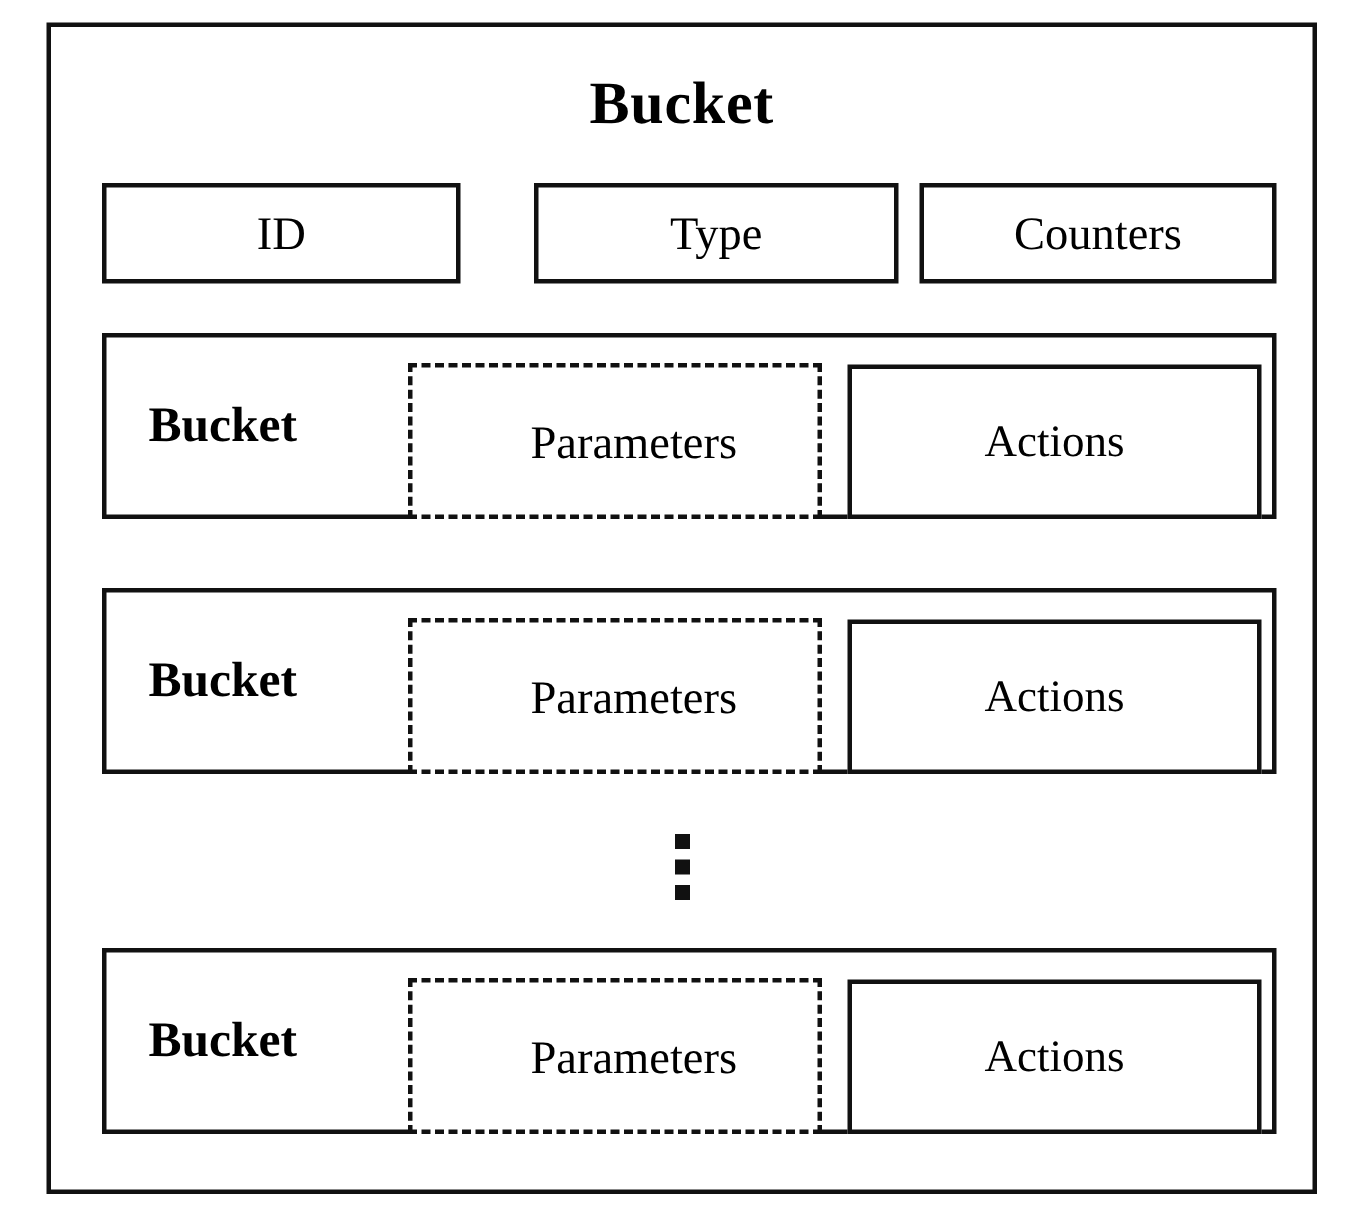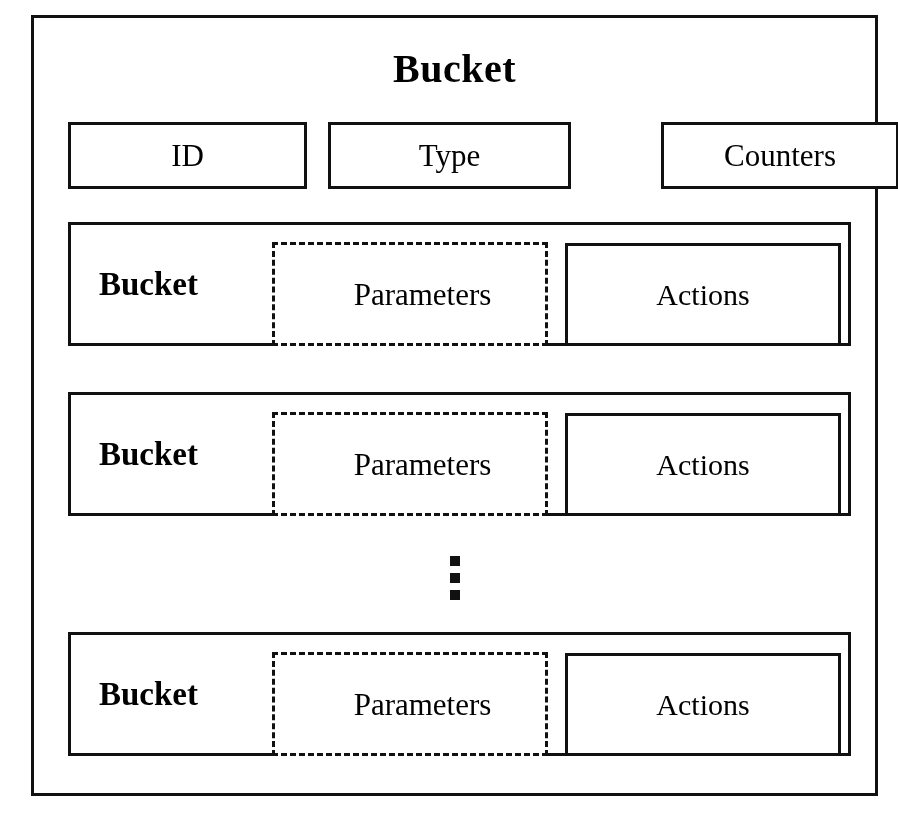--- a/index.html
+++ b/index.html
@@ -56,22 +56,22 @@
     box-sizing: border-box;
     border: 3px solid #111111;
     background: #ffffff;
     display: flex;
     align-items: center;
     justify-content: center;
     font-size: 31px;
     line-height: 1;
   }
   .field-id       { left: 0px;   width: 239px; }
-  .field-type     { left: 260px; width: 243px; }
-  .field-counters { left: 545px; width: 238px; margin-left: 48px; }
+  .field-type     { left: 288px; width: 243px; }
+  .field-counters { left: 545px; width: 238px; }
 
   
   .bucket-row {
     position: absolute;
     left: 34px;
     width: 783px;
     height: 124px;
     box-sizing: border-box;
     border: 3px solid #111111;
     background: #ffffff;

